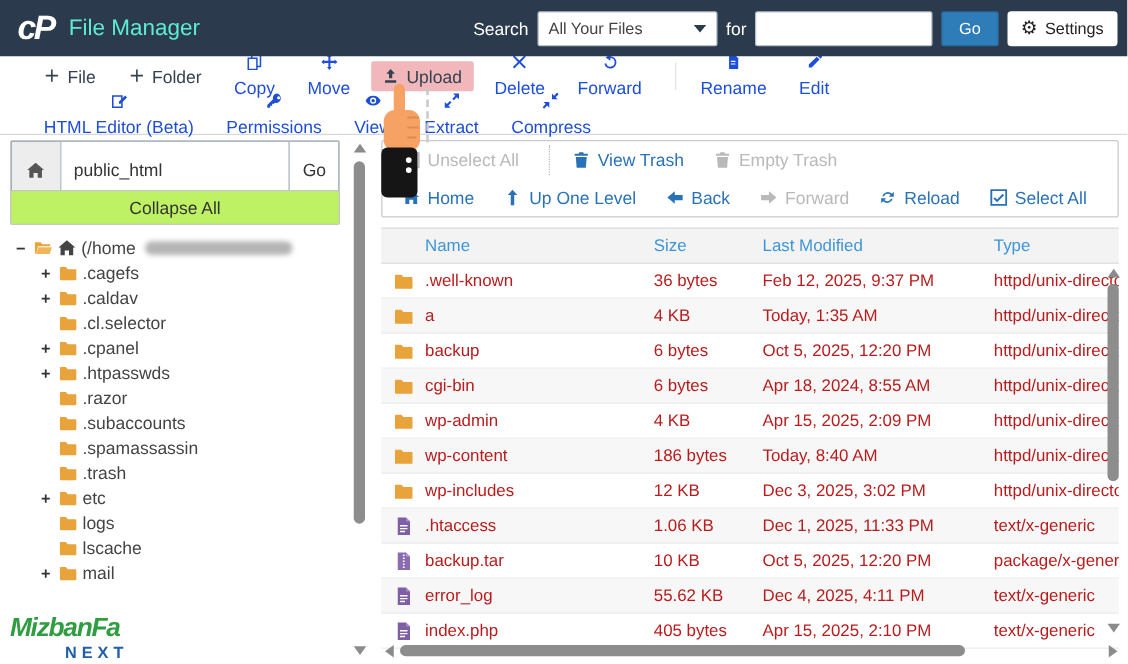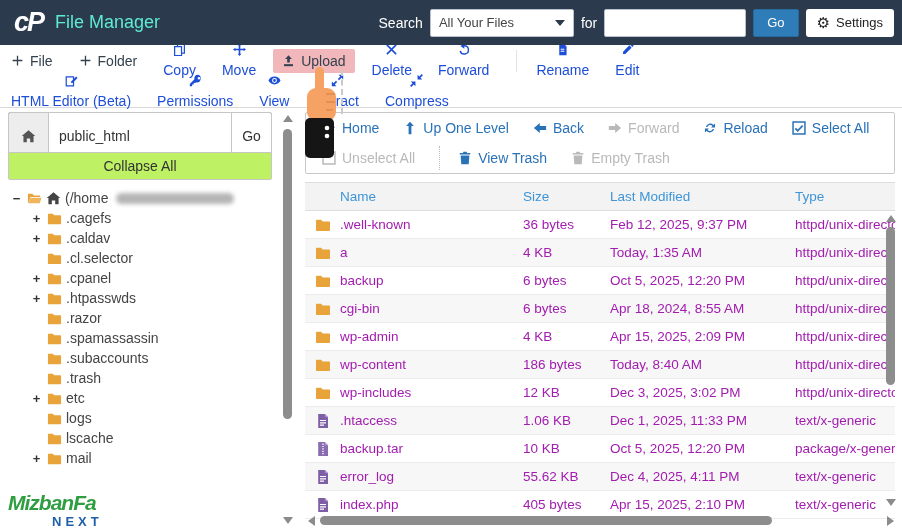--- a/index.html
+++ b/index.html
@@ -19,21 +19,21 @@
                   font-size:13px; color:#444; cursor:pointer; }
   .chev { width:0; height:0; border-left:5px solid transparent; border-right:5px solid transparent; border-top:6px solid #2b3b4d; }
   .search-input { width:142px; height:28px; border:1px solid #b9c2cc; border-radius:2px; padding:0 8px; font-size:13px; }
   .go-btn { height:28px; padding:0 13px; background:#2e7cb8; color:#fff; border:1px solid #276a9e; border-radius:2px; font-size:13px; }
   .settings-btn { height:28px; padding:0 11px; background:#fff; border:none; border-radius:3px;
                   font-size:13px; color:#222; display:flex; align-items:center; gap:6px; }
   .gear { font-size:15px; line-height:1; }
 
   
   .toolbar { position:absolute; top:45px; left:0; width:902px; height:63px; background:#fff; border-bottom:1px solid #d9d9d9; }
-  .tb-row { display:flex; align-items:center; height:31px; padding-left:2px; }
+  .tb-row { display:flex; align-items:center; height:31px; padding-left:26px; }
   .tb-btn { display:flex; align-items:center; gap:6px; font-size:14px; color:#33424e; background:none; border:none; padding:4px 9px; margin-right:8px; }
   .tb-btn.disabled { color:#1d4ed8;flex-direction:column; }
   .tb-btn.highlight { background:#f2b7bb; border-radius:2px; }
   .tb-sep { width:1px; height:22px; background:#e2e2e2; margin:0 10px; }
   .icon svg { display:block; width:13px; height:13px; }
 
   
   .path-group { position:absolute; top:112px; left:8px; width:264px; height:48px; display:flex;
                 border:1px solid #c6c6c6; border-radius:2px; background:#0c4a6e; overflow:hidden; }
   .home-btn { width:40px; background:#ededed; border:none; border-right:1px solid #c6c6c6;
@@ -75,21 +75,21 @@
   .fm-toolbar { position:absolute; top:112px; left:305px; width:590px; height:62px; border:1px solid #c9c9c9; border-radius:2px; background:#fff; }
   .fm-row { display:flex; align-items:center; height:30px; padding-left:16px; }
   .fm-link { display:flex; align-items:center; gap:6px; font-size:14px; color:#2a72b8; background:none; border:none; margin-right:24px; }
   .fm-link.disabled { color:#b9b9b9; }
   .fm-link .icon svg { width:14px; height:14px; }
   .fm-dotsep { border-left:1px dotted #bbb; height:24px; margin-right:18px; }
 
   .tbl { position:absolute; top:182px; left:305px; width:590px; }
   .t-header { display:flex; height:29px; background:#f3f3f3; border-top:1px solid #ddd; border-bottom:1px solid #ddd; align-items:center; font-size:13.5px; }
   .t-header .hcell { color:#3d95d8; cursor:pointer; }
-  .t-row { display:flex; height:28px; align-items:center; font-size:13.5px; color:#a21caf; border-bottom:1px solid #ececec; cursor:pointer; }
+  .t-row { display:flex; height:28px; align-items:center; font-size:13.5px; color:#b91c1c; border-bottom:1px solid #ececec; cursor:pointer; }
   .t-row.stripe { background:#f7f7f7; }
   .c-icon { flex:0 0 35px; display:flex; justify-content:center; }
   .c-icon .icon svg { width:16px; height:16px; }
   .c-name { flex:0 0 183px; }
   .c-size { flex:0 0 87px; }
   .c-mod  { flex:0 0 185px; }
   .c-type { flex:1 1 auto; overflow:hidden; white-space:nowrap; }
 
   
   .hand { position:absolute; left:299px; top:66px; z-index:60; }
@@ -338,30 +338,30 @@
       </span>
       <span>.razor</span>
     </div>
     <div class="tree-row child">
       <span class="exp"></span>
       <span class="icon">
         <svg viewBox="0 0 16 16">
           <path d="M1 3.5c0-.4.3-.7.7-.7h4.4l1.6 1.8h6.6c.4 0 .7.3.7.7v8c0 .4-.3.7-.7.7H1.7a.7.7 0 0 1-.7-.7z" fill="#e9a33b"></path>
         </svg>
       </span>
+      <span>.subaccounts</span>
+    </div>
+    <div class="tree-row child">
+      <span class="exp"></span>
+      <span class="icon">
+        <svg viewBox="0 0 16 16">
+          <path d="M1 3.5c0-.4.3-.7.7-.7h4.4l1.6 1.8h6.6c.4 0 .7.3.7.7v8c0 .4-.3.7-.7.7H1.7a.7.7 0 0 1-.7-.7z" fill="#e9a33b"></path>
+        </svg>
+      </span>
       <span>.spamassassin</span>
-    </div>
-    <div class="tree-row child">
-      <span class="exp"></span>
-      <span class="icon">
-        <svg viewBox="0 0 16 16">
-          <path d="M1 3.5c0-.4.3-.7.7-.7h4.4l1.6 1.8h6.6c.4 0 .7.3.7.7v8c0 .4-.3.7-.7.7H1.7a.7.7 0 0 1-.7-.7z" fill="#e9a33b"></path>
-        </svg>
-      </span>
-      <span>.subaccounts</span>
     </div>
     <div class="tree-row child">
       <span class="exp"></span>
       <span class="icon">
         <svg viewBox="0 0 16 16">
           <path d="M1 3.5c0-.4.3-.7.7-.7h4.4l1.6 1.8h6.6c.4 0 .7.3.7.7v8c0 .4-.3.7-.7.7H1.7a.7.7 0 0 1-.7-.7z" fill="#e9a33b"></path>
         </svg>
       </span>
       <span>.trash</span>
     </div>
@@ -410,20 +410,49 @@
 
 <div class="v-scroll side-scroll">
   <span class="arr-up"></span>
   <div class="v-track">
       <div class="v-thumb"></div>
     </div>
   <span class="arr-down"></span>
 </div>
 
 <div class="fm-toolbar">
+  <div class="fm-row" id="fm-row2">
+      <button class="fm-link disabled">
+        <span class="icon">
+          <svg viewBox="0 0 16 16">
+            <path d="M1.2 1.2h13.6v13.6H1.2z" fill="none" stroke="currentColor" stroke-width="1.7"></path>
+          </svg>
+        </span>
+        <span>Unselect All</span>
+      </button>
+      <div class="fm-dotsep"></div>
+      <button class="fm-link">
+        <span class="icon">
+          <svg viewBox="0 0 16 16">
+            <path d="M6.2.8h3.6l.6 1.4H14v1.9H2V2.2h3.6z" fill="currentColor"></path>
+            <path d="M3 5.2h10L12.2 15H3.8z" fill="currentColor"></path>
+          </svg>
+        </span>
+        <span>View Trash</span>
+      </button>
+      <button class="fm-link disabled">
+        <span class="icon">
+          <svg viewBox="0 0 16 16">
+            <path d="M6.2.8h3.6l.6 1.4H14v1.9H2V2.2h3.6z" fill="currentColor"></path>
+            <path d="M3 5.2h10L12.2 15H3.8z" fill="currentColor"></path>
+          </svg>
+        </span>
+        <span>Empty Trash</span>
+      </button>
+    </div>
   <div class="fm-row" id="fm-row1">
       <button class="fm-link">
         <span class="icon">
           <svg viewBox="0 0 16 16">
             <path d="M8 1.2L15.2 7.5H13.4V14H9.8v-4H6.2v4H2.6V7.5H.8z" fill="currentColor"></path>
           </svg>
         </span>
         <span>Home</span>
       </button>
       <button class="fm-link">
@@ -460,49 +489,20 @@
         <span>Reload</span>
       </button>
       <button class="fm-link">
         <span class="icon">
           <svg viewBox="0 0 16 16">
             <path d="M1.2 1.2h13.6v13.6H1.2z" fill="none" stroke="currentColor" stroke-width="1.7"></path>
             <path d="M3.8 8.4l2.7 2.7 5.7-5.9" fill="none" stroke="currentColor" stroke-width="1.9"></path>
           </svg>
         </span>
         <span>Select All</span>
-      </button>
-    </div>
-  <div class="fm-row" id="fm-row2">
-      <button class="fm-link disabled">
-        <span class="icon">
-          <svg viewBox="0 0 16 16">
-            <path d="M1.2 1.2h13.6v13.6H1.2z" fill="none" stroke="currentColor" stroke-width="1.7"></path>
-          </svg>
-        </span>
-        <span>Unselect All</span>
-      </button>
-      <div class="fm-dotsep"></div>
-      <button class="fm-link">
-        <span class="icon">
-          <svg viewBox="0 0 16 16">
-            <path d="M6.2.8h3.6l.6 1.4H14v1.9H2V2.2h3.6z" fill="currentColor"></path>
-            <path d="M3 5.2h10L12.2 15H3.8z" fill="currentColor"></path>
-          </svg>
-        </span>
-        <span>View Trash</span>
-      </button>
-      <button class="fm-link disabled">
-        <span class="icon">
-          <svg viewBox="0 0 16 16">
-            <path d="M6.2.8h3.6l.6 1.4H14v1.9H2V2.2h3.6z" fill="currentColor"></path>
-            <path d="M3 5.2h10L12.2 15H3.8z" fill="currentColor"></path>
-          </svg>
-        </span>
-        <span>Empty Trash</span>
       </button>
     </div>
 </div>
 
 <div class="tbl">
   <div class="t-header" id="t-header">
       <div class="c-icon"></div>
       <div class="c-name hcell">Name</div>
       <div class="c-size hcell">Size</div>
       <div class="c-mod hcell">Last Modified</div>

